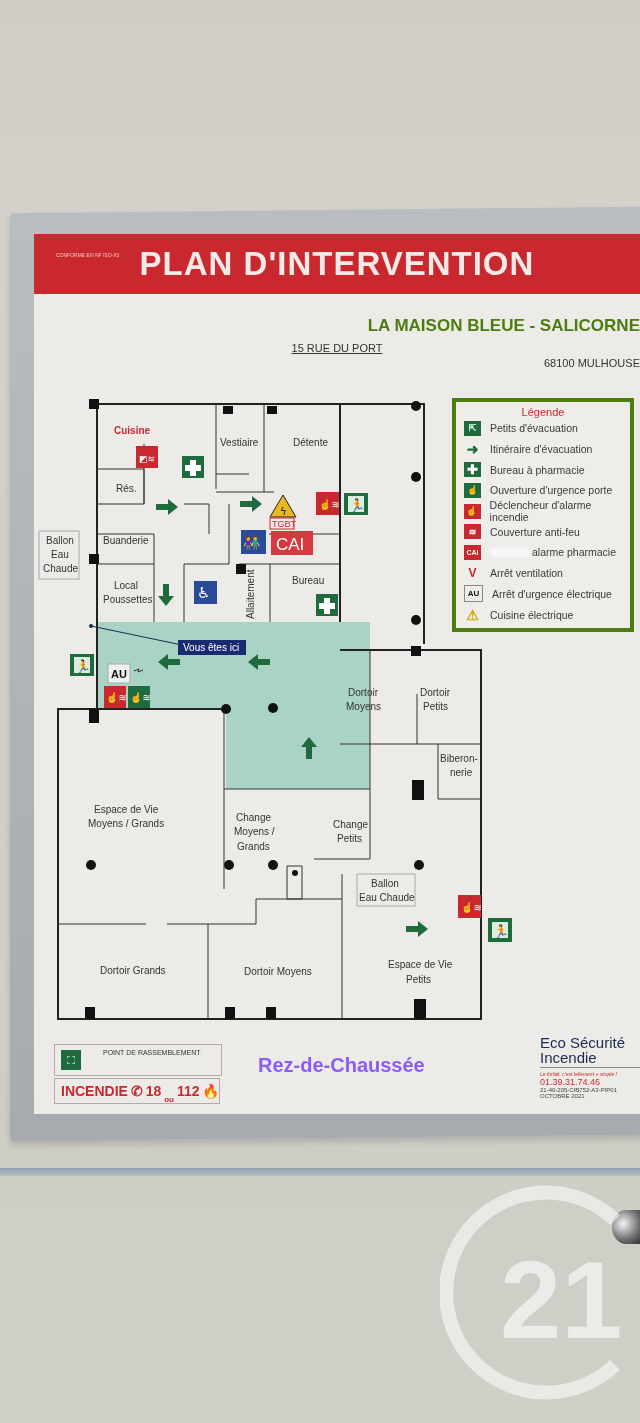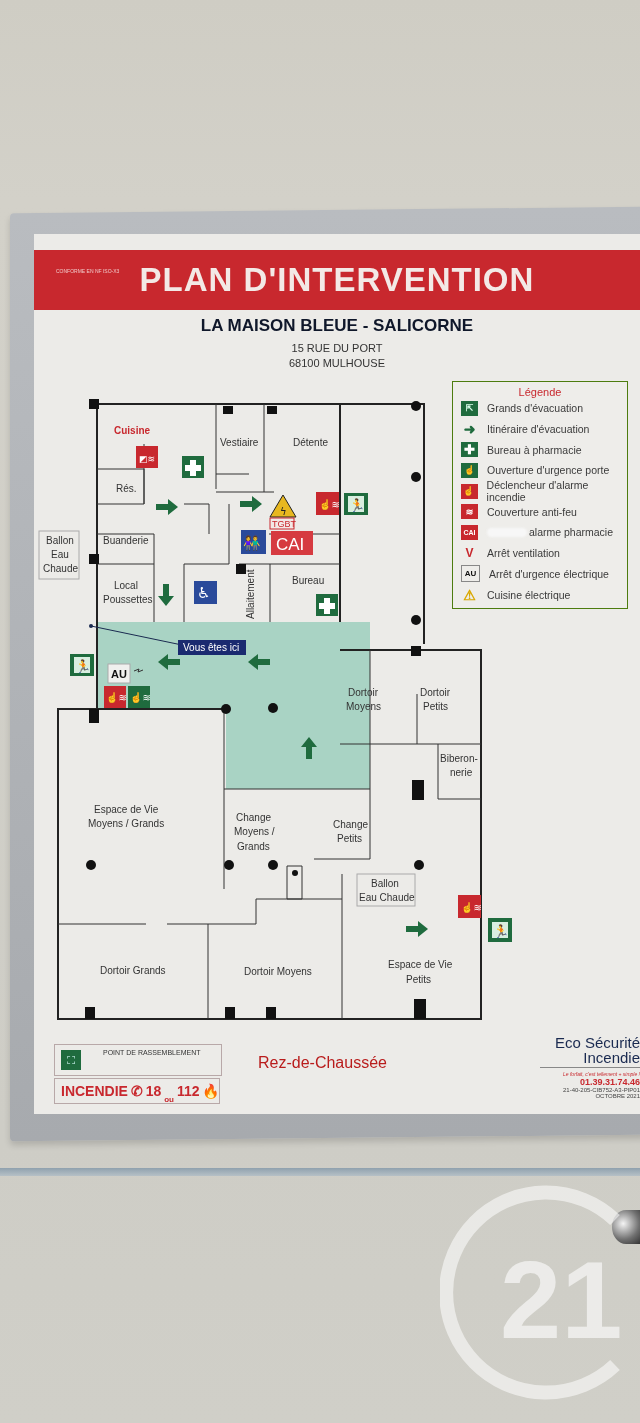--- a/index.html
+++ b/index.html
@@ -13,60 +13,60 @@
     background: linear-gradient(180deg,#b9bcc0,#a7aaae);
     border-radius:4px 0 0 4px;
     box-shadow: 0 4px 6px rgba(0,0,0,0.15);
     transform: skewY(-0.6deg);
   }
   .sheet {
     position:absolute; left:34px; top:234px; width:606px; height:880px;
     background:#ecebe8;
   }
   .banner {
-    position:absolute; left:0; top:16px; width:100%; height:60px;
+    position:absolute; left:0; top:0; width:100%; height:60px;
     background:#c8282e; color:#f3e9e6;
     font-weight:bold; font-size:33px; letter-spacing:1px;
     display:flex; align-items:center; justify-content:center;
   }
   .banner .tiny {
     position:absolute; left:22px; top:18px; font-size:5px; font-weight:normal;
     letter-spacing:0; color:#f0c8c8;
   }
-  .site-name { position:absolute; left:0; width:100%; top:82px; text-align:center; font-size:17px; font-weight:bold; color:#0f172a; }
-  .addr1 { position:absolute; left:0; width:100%; top:108px; text-align:center; font-size:11px; color:#333; }
-  .addr2 { position:absolute; left:0; width:100%; top:123px; text-align:center; font-size:11px; color:#333; }
+  .site-name { position:absolute; left:0; width:100%; top:82px; text-align:right; font-size:17px; font-weight:bold; color:#4d7c0f; }
+  .addr1 { position:absolute; left:0; width:100%; top:108px; text-align:center; font-size:11px; color:#333;text-decoration:underline; }
+  .addr2 { position:absolute; left:0; width:100%; top:123px; text-align:right; font-size:11px; color:#333; }
   .plan { position:absolute; left:0; top:0; }
   .lbl { font-family:"Liberation Sans", sans-serif; fill:#333; font-size:10px; }
   .legend {
-    position:absolute; left:418px; top:147px; width:174px; height:226px;
-    border:1px solid #4d7c0f; background:#eeedea;
+    position:absolute; left:418px; top:164px; width:174px; height:226px;
+    border:4px solid #4d7c0f; background:#eeedea;
   }
   .legend .ttl { text-align:center; color:#c8282e; font-size:11px; margin-top:4px; }
   .legend .row { display:flex; align-items:center; height:20.7px; padding-left:8px; font-size:10.5px; color:#3a3a3a; }
   .legend .ico { width:17px; height:15px; margin-right:9px; display:flex; align-items:center; justify-content:center; font-size:9px; font-weight:bold; }
   .blur { display:inline-block; width:40px; height:9px; background:#f7f7f7; border-radius:5px; margin-right:2px; filter:blur(1px); }
   .rally {
     position:absolute; left:20px; top:810px; width:166px; height:30px;
     border:1px solid #b8a8a8;
   }
   .rally .ico { position:absolute; left:6px; top:5px; width:20px; height:20px; background:#1f6b3e; color:#dff; font-size:11px; display:flex; align-items:center; justify-content:center; }
   .rally .t { position:absolute; left:48px; top:4px; font-size:7px; color:#333; }
   .fire {
     position:absolute; left:20px; top:844px; width:166px; height:26px;
     border:1px solid #b8a8a8; color:#c8282e; font-weight:bold; font-size:14px;
     display:flex; align-items:center; padding-left:6px; box-sizing:border-box; gap:3px;
   }
   .fire small { font-size:8px;margin-top:16px; }
-  .floor { position:absolute; left:224px; top:820px; font-size:16px; font-weight:normal; color:#b91c1c; }
-  .brand { position:absolute; left:506px; top:801px; width:100px; text-align:right; }
+  .floor { position:absolute; left:224px; top:820px; font-size:20px; font-weight:bold; color:#8b5cf6; }
+  .brand { position:absolute; left:506px; top:801px; width:100px; text-align:left; }
   .brand .b1 { font-size:15px; color:#1a2a50; line-height:15px; }
   .brand .b2 { font-size:15px; color:#1a2a50; line-height:15px; border-bottom:1px solid #888; padding-bottom:2px; }
   .brand .sl { font-size:5px; color:#c8282e; font-style:italic; margin-top:3px; }
-  .brand .ph { font-size:9px; color:#c8282e; font-weight:bold; }
+  .brand .ph { font-size:9px; color:#c8282e; font-weight:normal; }
   .brand .rf { font-size:6px; color:#444; }
   .bottom-rail {
     position:absolute; left:0; top:1168px; width:640px; height:8px;
     background: linear-gradient(180deg,#8fa1ae,#b6c0c6);
   }
   .knob { position:absolute; left:612px; top:1210px; width:28px; height:34px; border-radius:50% 0 0 50%; background: radial-gradient(circle at 40% 40%,#f4f4f4,#707070 60%,#333); }
   .c21 { position:absolute; left:440px; top:1180px; }
 </style>
 </head>
 <body>
@@ -270,21 +270,21 @@
       <rect x="74" y="430" width="22" height="19" fill="#f0f0ee" stroke="#aaa"></rect>
       <text x="77" y="444" font-size="11" font-weight="bold" fill="#111" style="font-family:'Liberation Sans',sans-serif">AU</text>
       <path d="M100 437 l5 -2 l-1 3 l5 -2" stroke="#333" fill="none"></path>
     </g>
   </svg>
 
   <div class="legend">
     <div class="ttl">Légende</div>
     <div class="row">
       <span class="ico" style="background:#1f6b3e;color:#dfe;">⇱</span>
-      <span>Grands d'évacuation</span>
+      <span>Petits d'évacuation</span>
     </div>
     <div class="row">
       <span class="ico" style="color:#1f6b3e;font-size:14px;">➜</span>
       <span>Itinéraire d'évacuation</span>
     </div>
     <div class="row">
       <span class="ico" style="background:#1f6b3e;color:#fff;font-size:13px;">✚</span>
       <span>Bureau à pharmacie</span>
     </div>
     <div class="row">

